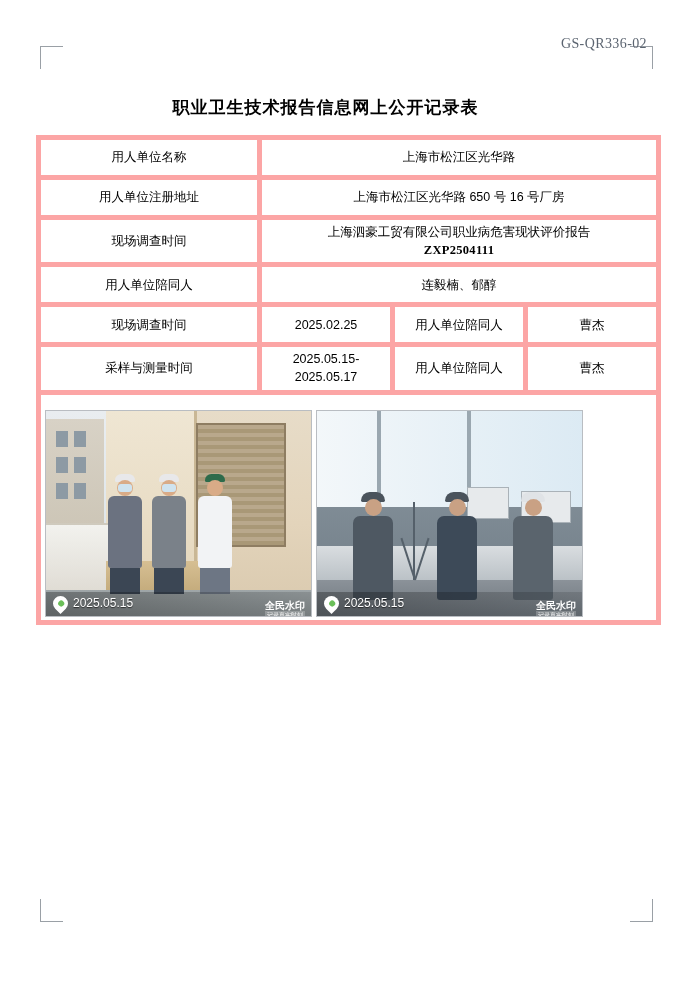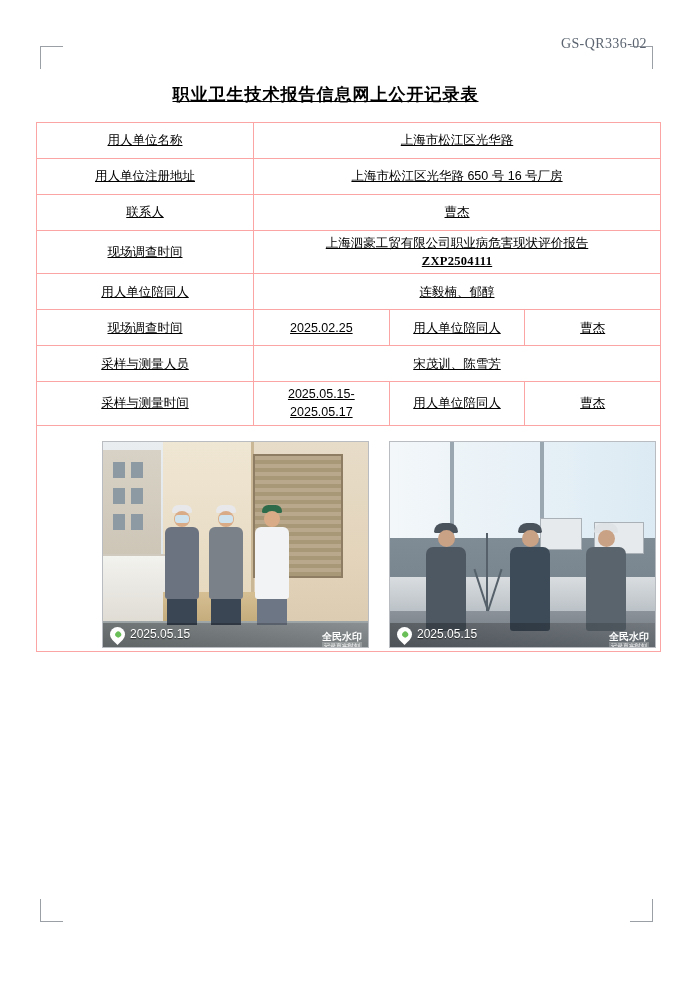--- a/index.html
+++ b/index.html
@@ -37,58 +37,57 @@
     top: 36px;
     font-family: "Liberation Serif", serif;
     font-size: 14px;
     color: #5b6470;
     letter-spacing: .4px;
   }
 
   .doc {
     position: absolute;
     left: 36px;
-    top: 71px;
+    top: 84px;
     width: 579px;
-    text-decoration: underline;
   }
 
   .doc-title {
     text-align: center;
     font-size: 17px;
     font-weight: bold;
     letter-spacing: 1px;
     margin: 12px 0 16px 0;
     font-family: "Liberation Sans", sans-serif;
   }
 
   table.rec {
     border-collapse: collapse;
     width: 625px;
     table-layout: fixed;
   }
   table.rec td {
-    border: 1px solid #fca5a5;
+    border: 5px solid #fca5a5;
     height: 29px;
     font-size: 12.5px;
     text-align: center;
     vertical-align: middle;
     padding: 3px 4px;
     line-height: 1.45;
   }
   td.label { width: 208px; }
   .two-line { line-height: 1.5; }
   .bold { font-weight: bold; font-family: "Liberation Serif", serif; letter-spacing:.3px;}
   .photo-head td { height: 30px; }
 
   .photo-cell { padding: 0; border: 1px solid #000; height: 515px; vertical-align: top; }
   .photo-wrap {
     display: flex;
-    gap: 20px;
-    justify-content: flex-end;
+    gap: 4px;
+    justify-content: flex-start;
     padding: 12px 0 0 0;
   }
   .photo {
     position: relative;
     width: 265px;
     height: 205px;
     overflow: hidden;
     border: 1px solid #b9bdc2;
   }
 
@@ -242,43 +241,35 @@
       <tbody>
           <tr>
         <td class="label">用人单位名称</td>
         <td colspan="3">上海市松江区光华路</td>
       </tr>
       <tr>
         <td class="label">用人单位注册地址</td>
         <td colspan="3">上海市松江区光华路 650 号 16 号厂房</td>
       </tr>
       <tr>
-        <td class="label">联系人</td>
-        <td colspan="3">曹杰</td>
-      </tr>
-      <tr>
         <td class="label">现场调查时间</td>
         <td colspan="3" class="two-line">
           <div>上海泗豪工贸有限公司职业病危害现状评价报告</div>
           <div class="bold">ZXP2504111</div>
         </td>
       </tr>
       <tr>
         <td class="label">用人单位陪同人</td>
         <td colspan="3">连毅楠、郁醇</td>
       </tr>
       <tr>
         <td class="label">现场调查时间</td>
         <td style="width:172px">2025.02.25</td>
         <td style="width:148px">用人单位陪同人</td>
         <td>曹杰</td>
-      </tr>
-      <tr>
-        <td class="label">采样与测量人员</td>
-        <td colspan="3">宋茂训、陈雪芳</td>
       </tr>
       <tr>
         <td class="label">采样与测量时间</td>
         <td>2025.05.15-2025.05.17</td>
         <td>用人单位陪同人</td>
         <td>曹杰</td>
       </tr>
       <tr>
         <td colspan="4" class="photo-cell">
           <div class="photo-wrap">

